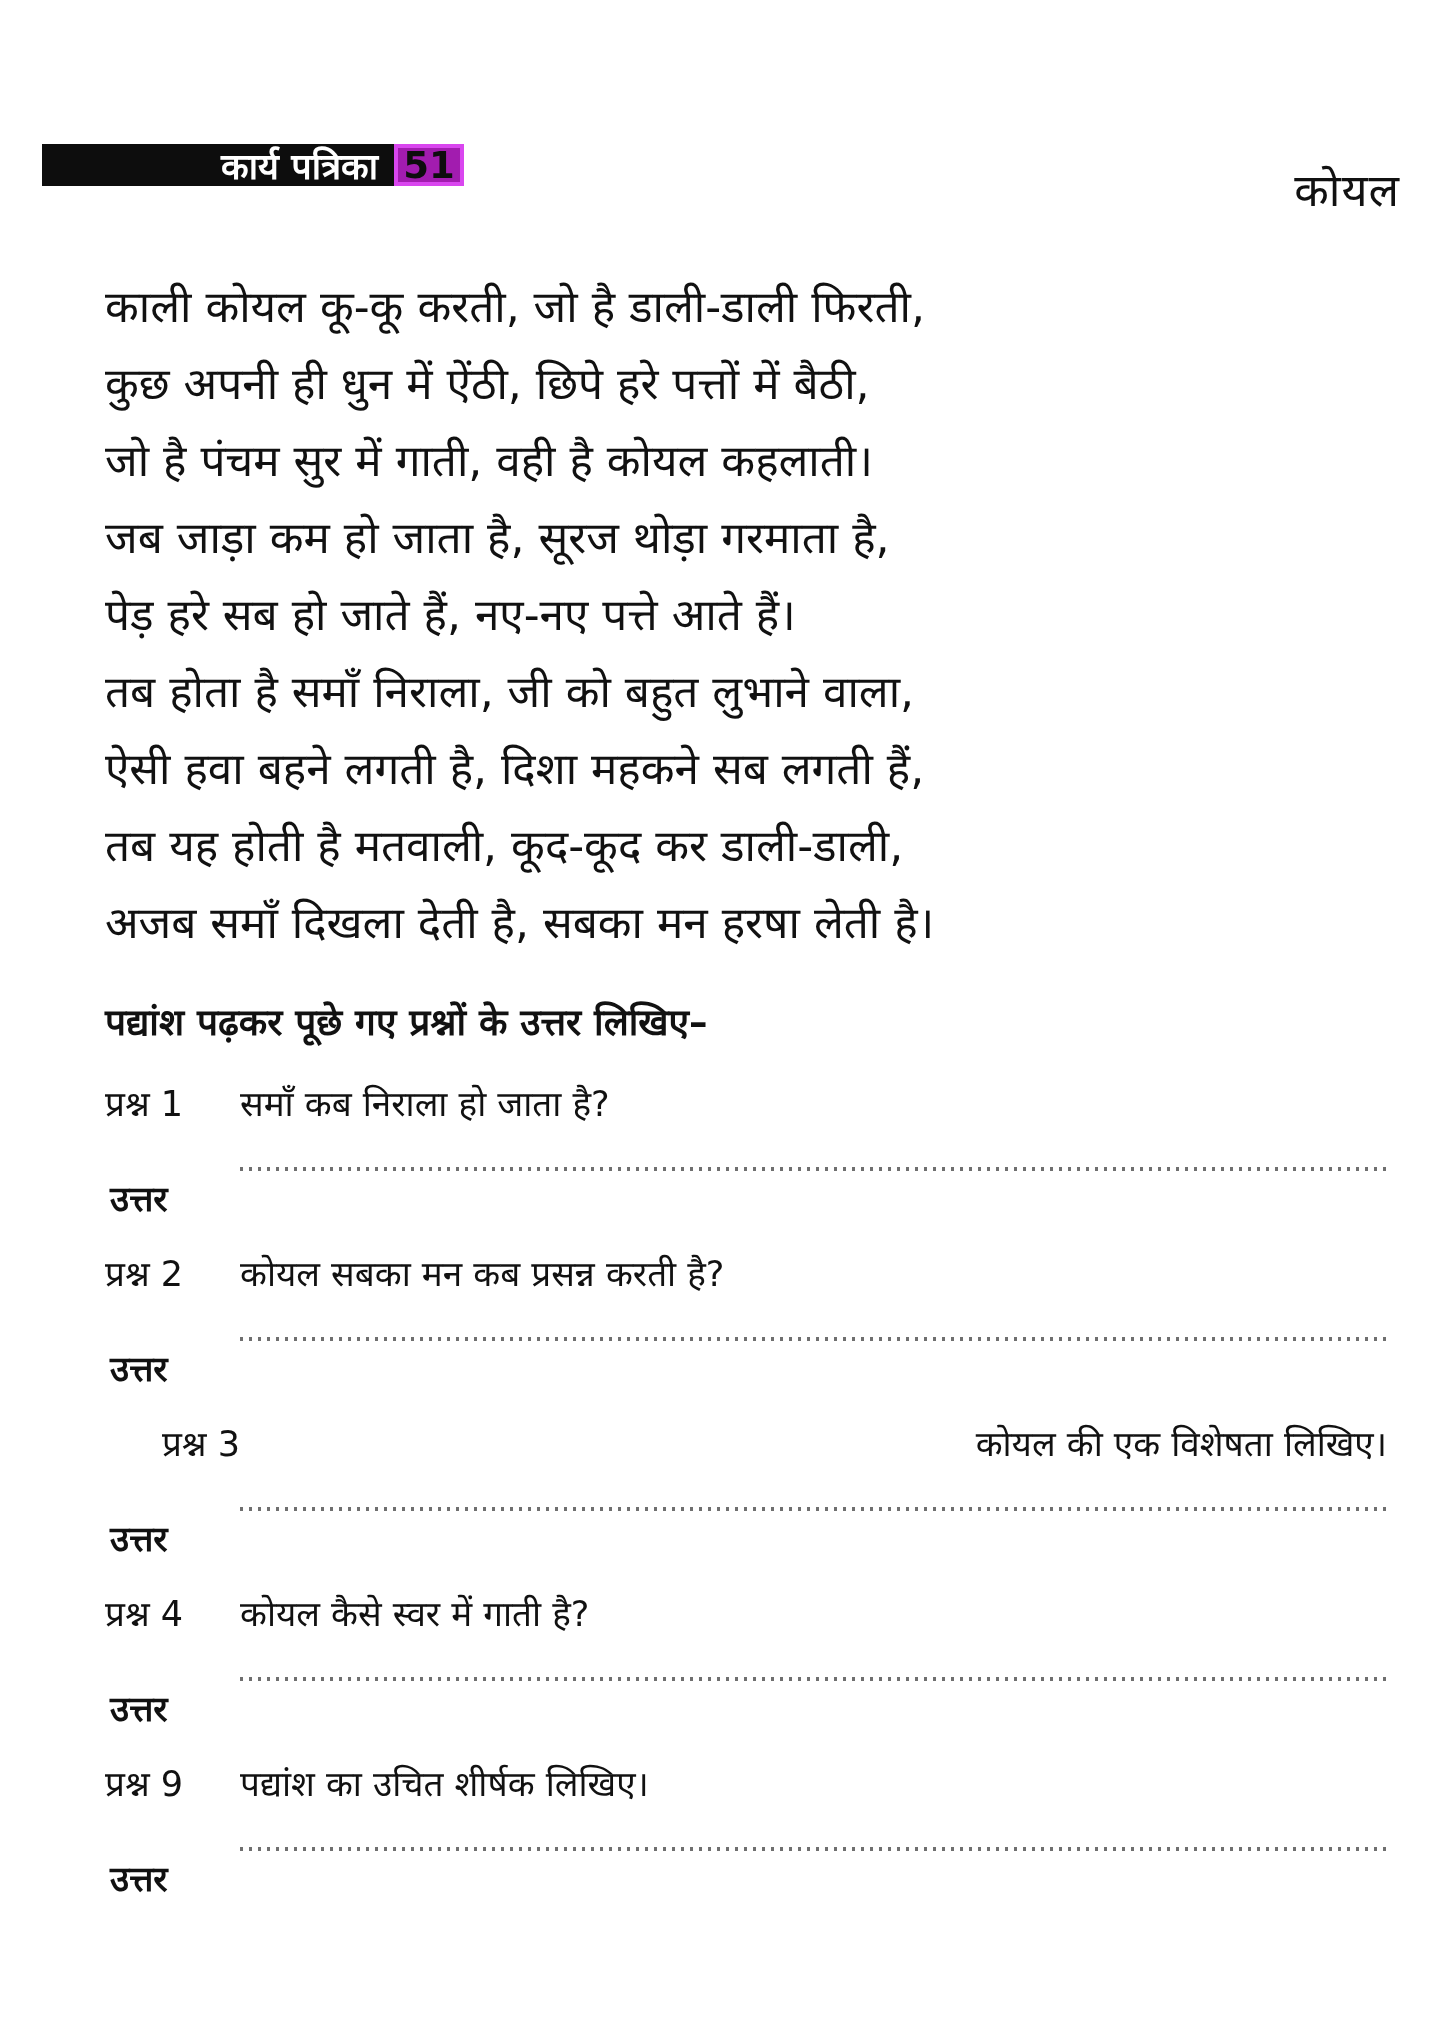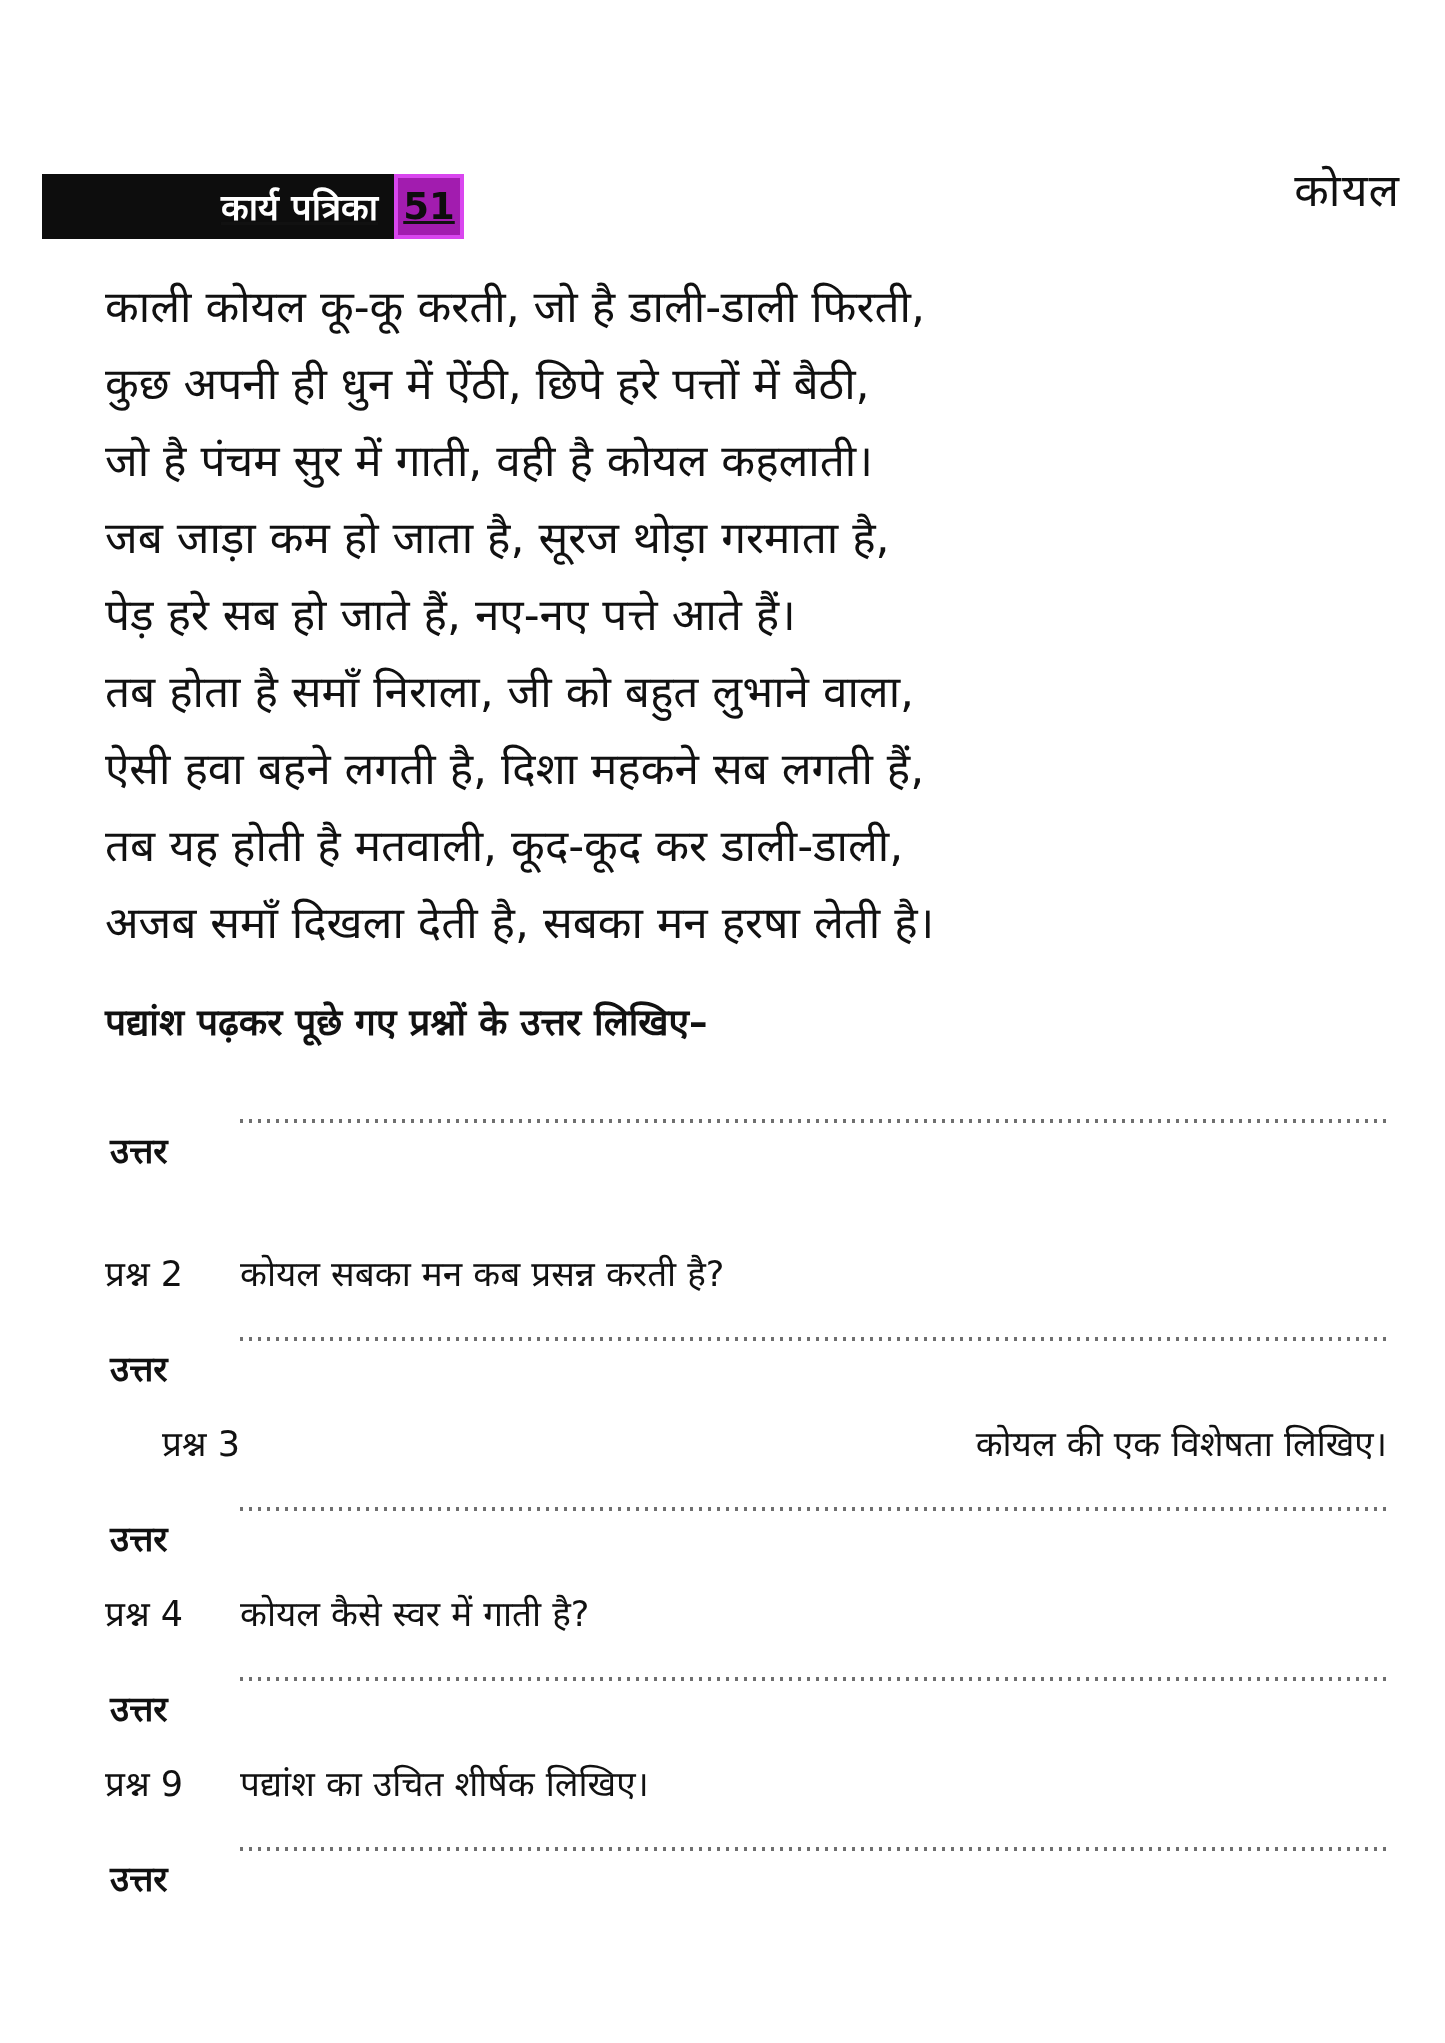--- a/index.html
+++ b/index.html
@@ -9,22 +9,22 @@
     width:1445px; height:2043px;
     background:#ffffff;
     color:#111111;
     font-family:"DejaVu Sans","Liberation Sans",sans-serif;
     margin:0 auto;
     overflow:hidden;
   }
 
   
   .header-bar {
-    position:absolute; left:42px; top:174px;
-    height:65px; display:flex; align-items:stretch;text-decoration:underline;
+    position:absolute; left:42px; top:144px;
+    height:42px; display:flex; align-items:stretch;
   }
   .badge-black {
     background:#0d0d0d; color:#ffffff;
     width:352px;
     display:flex; align-items:center; justify-content:flex-end;
     padding-right:16px;
     font-size:36px; font-weight:bold;
     white-space:nowrap;
   }
   .page-num-box {
@@ -96,20 +96,24 @@
     <div>पेड़ हरे सब हो जाते हैं, नए-नए पत्ते आते हैं।</div>
     <div>तब होता है समाँ निराला, जी को बहुत लुभाने वाला,</div>
     <div>ऐसी हवा बहने लगती है, दिशा महकने सब लगती हैं,</div>
     <div>तब यह होती है मतवाली, कूद-कूद कर डाली-डाली,</div>
     <div>अजब समाँ दिखला देती है, सबका मन हरषा लेती है।</div>
   </div>
 
   <div class="instruction">पद्यांश पढ़कर पूछे गए प्रश्नों के उत्तर लिखिए–</div>
 
   <div class="qa qa-1">
+    <div class="q-row">
+      <div class="q-label">प्रश्न 1</div>
+      <div class="q-text">समाँ कब निराला हो जाता है?</div>
+    </div>
     <div class="a-row">
       <div class="a-label">उत्तर</div>
       <div class="a-dots"></div>
     </div>
   </div>
 
   <div class="qa qa-2">
     <div class="q-row">
       <div class="q-label">प्रश्न 2</div>
       <div class="q-text">कोयल सबका मन कब प्रसन्न करती है?</div>

